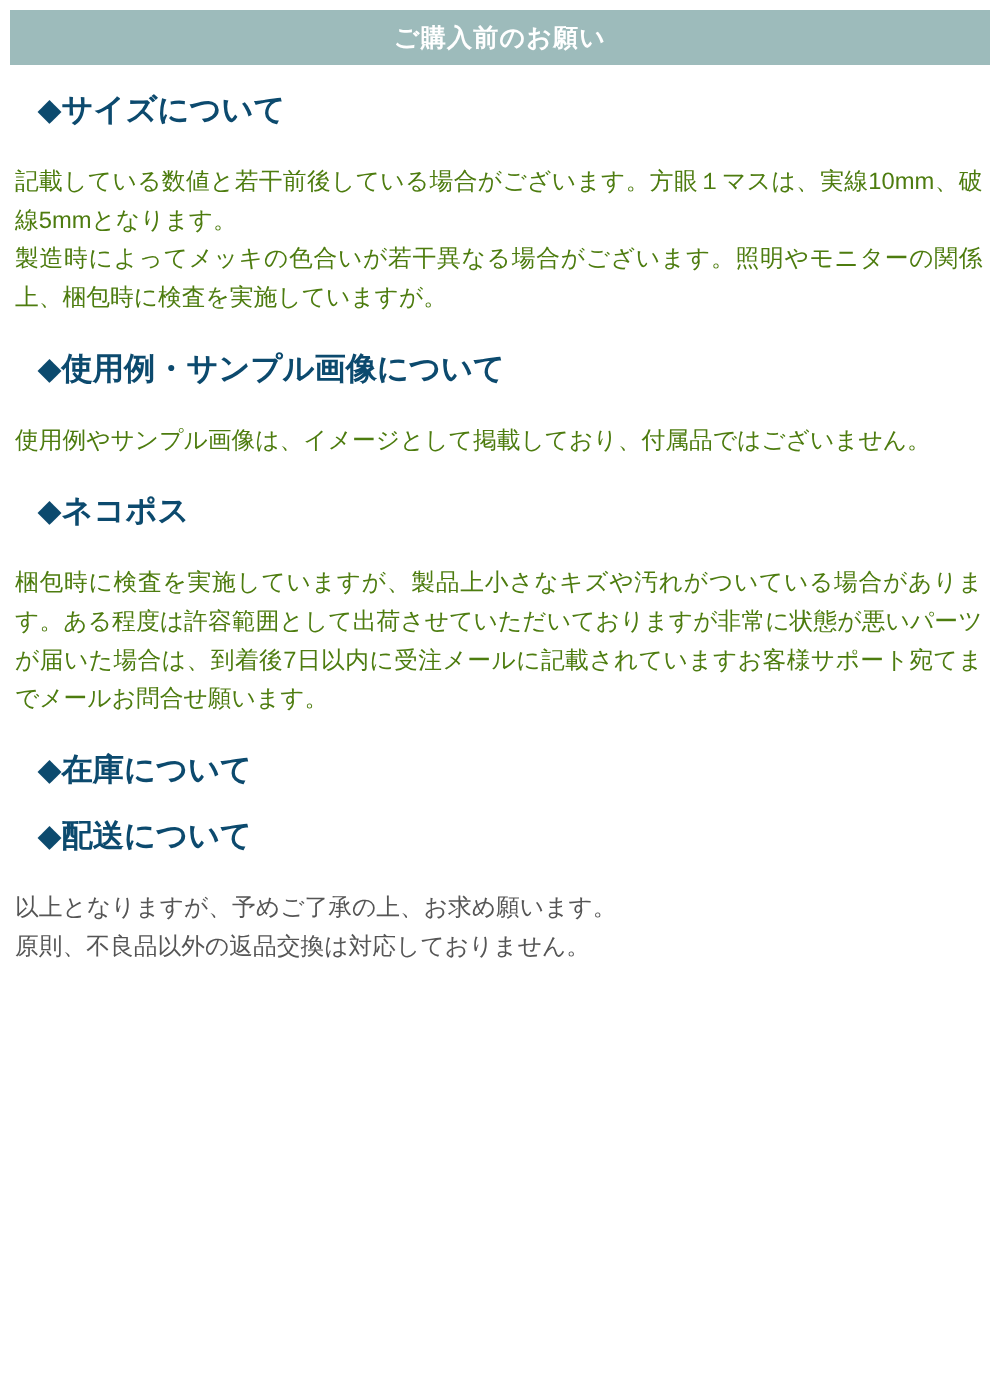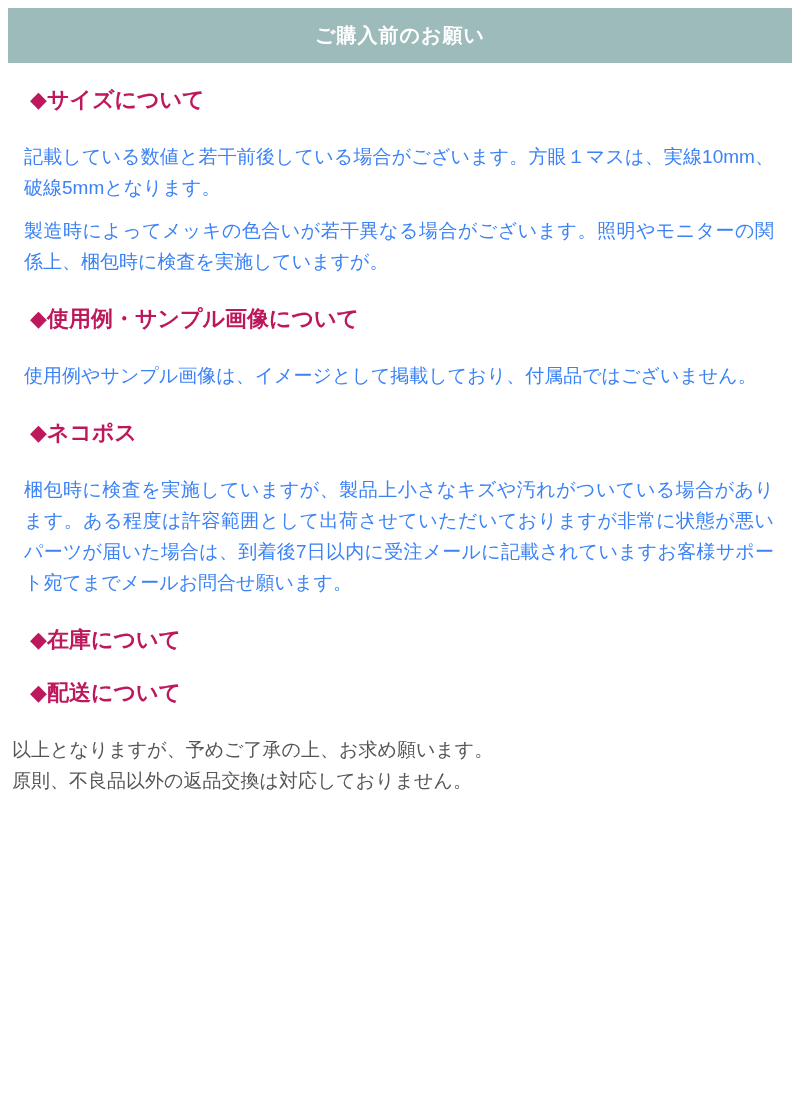--- a/index.html
+++ b/index.html
@@ -13,50 +13,50 @@
     overflow: hidden;
     font-family: "Liberation Sans", "DejaVu Sans", sans-serif;
   }
   .page {
     width: 800px;
     height: 1106px;
     background: #ffffff;
   }
   .header-bar {
     margin: 8px 8px 0 8px;
-    height: 55px;
+    height: 44px;
     background: #9dbbbb;
     display: flex;
     align-items: center;
     justify-content: center;
   }
   .header-title {
     color: #ffffff;
     font-size: 20px;
     font-weight: bold;
     letter-spacing: 1px;
   }
   .content {
     padding: 0 14px 0 12px;
   }
   .section-heading {
     margin: 30px 0 30px 18px;
-    font-size: 22px;
+    font-size: 25px;
     line-height: 23px;
     font-weight: bold;
-    color: #be185d;
+    color: #0c4a6e;
   }
   .section-heading.first {
     margin-top: 25px;
   }
   .section-body {
-    margin: 12px;
+    margin: 0;
     font-size: 19px;
     line-height: 31px;
-    color: #3b82f6;
+    color: #4d7c0f;
     text-align: justify;
   }
   .section-body .body-line {
     display: inline;
   }
   .footer-note {
     margin: 30px 0 0 0;
     font-size: 19px;
     line-height: 31px;
     color: #555555;

